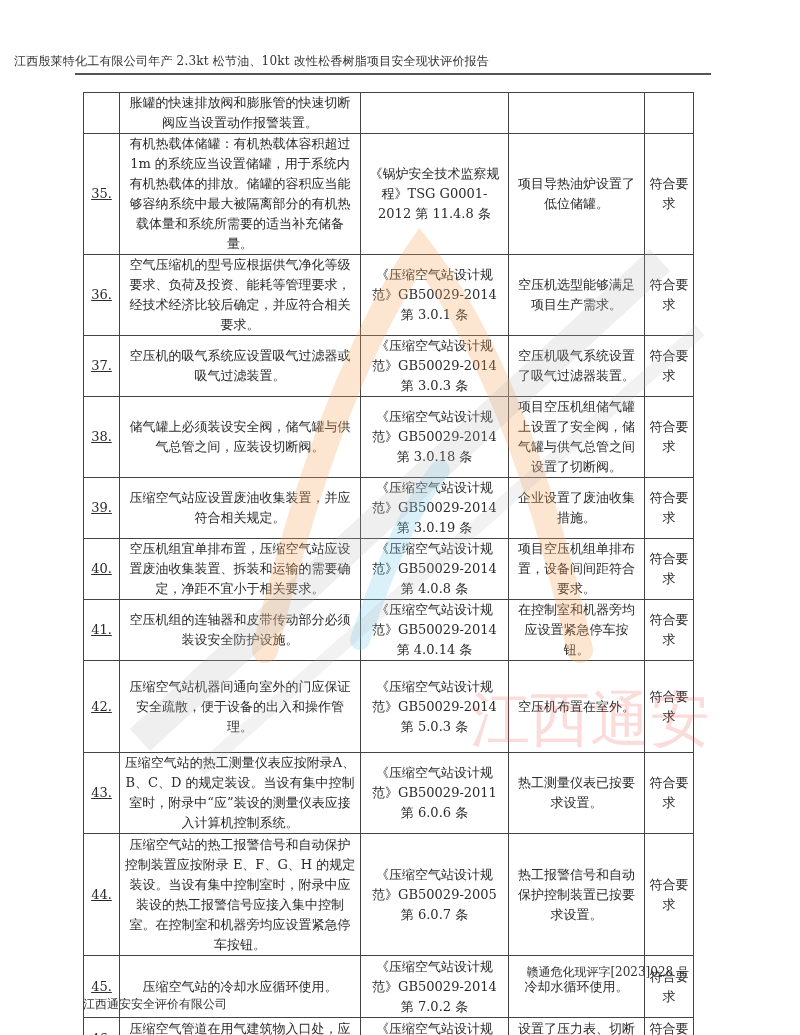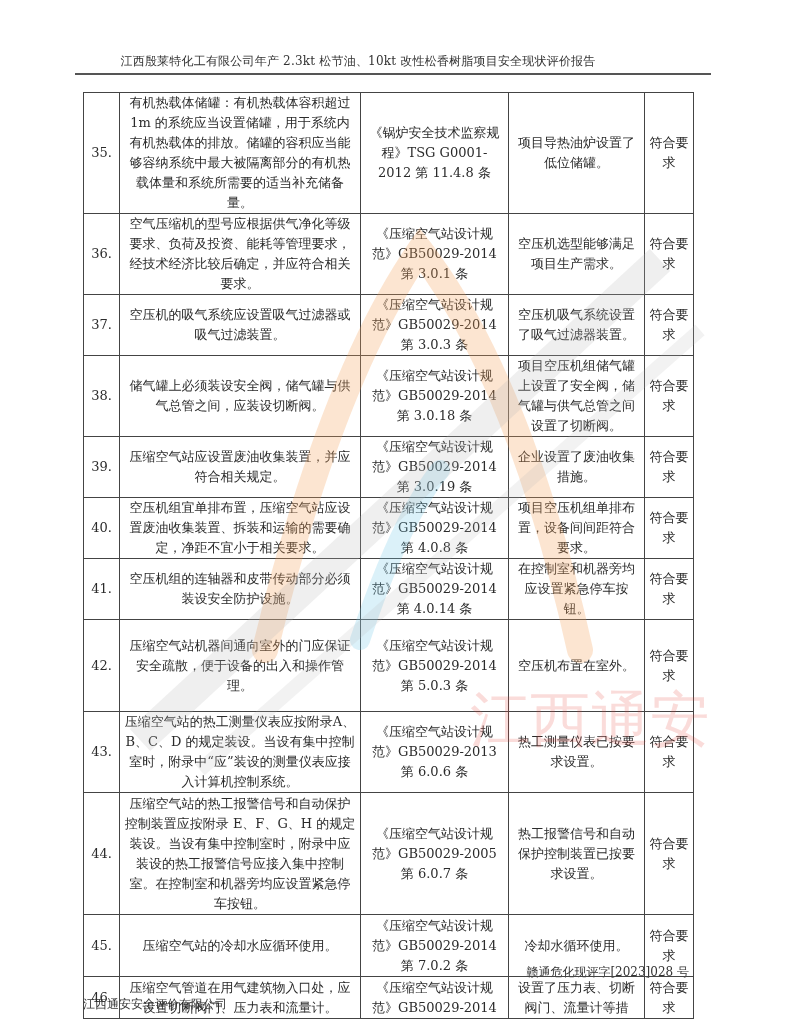--- a/index.html
+++ b/index.html
@@ -1,46 +1,53 @@
 <!DOCTYPE html>
 <html><head>
 <meta charset="utf-8">
 <style>
   html, body { margin:0; padding:0; background:#ffffff; }
   body { width:800px; height:1035px; position:relative; overflow:hidden;
          font-family:"DejaVu Serif","Liberation Serif",serif; color:#222; }
-  .page-header { position:absolute; top:53px; left:0; width:716px; text-align:center;
+  .page-header { position:absolute; top:53px; left:14px; width:716px; text-align:left;
                  font-size:12px; color:#333; letter-spacing:0.2px; }
   .header-rule { position:absolute; top:73px; left:75px; width:636px; height:2px; background:#555; }
 
   .watermark { position:absolute; left:0; top:0; width:800px; height:1035px; pointer-events:none; z-index:2; }
 
   table.eval { position:absolute; top:92px; left:83px; border-collapse:collapse;
                table-layout:fixed; width:606px; z-index:1; }
   table.eval td { border:1.3px solid #444; padding:0 4px; vertical-align:middle;
                   text-align:center; font-size:13px; line-height:20px; color:#2b2b2b; }
-  td.c-no { width:27px; padding:0 2px; }
+  td.c-no { width:27px; padding:0 2px;text-decoration:underline; }
   td.c-req { width:232px; }
   td.c-basis { width:139px; }
   td.c-fact { width:127px; }
   td.c-res { width:40px; padding:0 2px; }
 
   .footer { position:absolute; top:964px; left:83px; width:606px; height:18px; font-size:12px; color:#333; }
   .footer .left { position:absolute; left:0; top:0;margin-top:32px; }
   .footer .center { position:absolute; left:0; width:100%; text-align:center; top:0; font-family:"DejaVu Sans Mono","Liberation Mono",monospace; font-size:11px; }
   .footer .right { position:absolute; right:0; top:0; }
 </style>
 </head>
 <body>
 
 <div class="page-header">江西殷莱特化工有限公司年产 2.3kt 松节油、10kt 改性松香树脂项目安全现状评价报告</div>
 <div class="header-rule"></div>
 
 <table class="eval">
   <tbody id="tbody">
+      <tr style="height: 38px;">
+        <td class="c-no"></td>
+        <td class="c-req">胀罐的快速排放阀和膨胀管的快速切断阀应当设置动作报警装置。</td>
+        <td class="c-basis"></td>
+        <td class="c-fact"></td>
+        <td class="c-res"></td>
+      </tr>
       <tr style="height: 107px;">
         <td class="c-no">35.</td>
         <td class="c-req">有机热载体储罐：有机热载体容积超过1m 的系统应当设置储罐，用于系统内有机热载体的排放。储罐的容积应当能够容纳系统中最大被隔离部分的有机热载体量和系统所需要的适当补充储备量。</td>
         <td class="c-basis">《锅炉安全技术监察规程》TSG G0001-2012 第 11.4.8 条</td>
         <td class="c-fact">项目导热油炉设置了低位储罐。</td>
         <td class="c-res">符合要求</td>
       </tr>
       <tr style="height: 66px;">
         <td class="c-no">36.</td>
         <td class="c-req">空气压缩机的型号应根据供气净化等级要求、负荷及投资、能耗等管理要求，经技术经济比较后确定，并应符合相关要求。</td>
@@ -86,21 +93,21 @@
       <tr style="height: 92px;">
         <td class="c-no">42.</td>
         <td class="c-req">压缩空气站机器间通向室外的门应保证安全疏散，便于设备的出入和操作管理。</td>
         <td class="c-basis">《压缩空气站设计规范》GB50029-2014 第 5.0.3 条</td>
         <td class="c-fact">空压机布置在室外。</td>
         <td class="c-res">符合要求</td>
       </tr>
       <tr style="height: 68px;">
         <td class="c-no">43.</td>
         <td class="c-req">压缩空气站的热工测量仪表应按附录A、B、C、D 的规定装设。当设有集中控制室时，附录中“应”装设的测量仪表应接入计算机控制系统。</td>
-        <td class="c-basis">《压缩空气站设计规范》GB50029-2013 第 6.0.6 条</td>
+        <td class="c-basis">《压缩空气站设计规范》GB50029-2011 第 6.0.6 条</td>
         <td class="c-fact">热工测量仪表已按要求设置。</td>
         <td class="c-res">符合要求</td>
       </tr>
       <tr style="height: 122px;">
         <td class="c-no">44.</td>
         <td class="c-req">压缩空气站的热工报警信号和自动保护控制装置应按附录 E、F、G、H 的规定装设。当设有集中控制室时，附录中应装设的热工报警信号应接入集中控制室。在控制室和机器旁均应设置紧急停车按钮。</td>
         <td class="c-basis">《压缩空气站设计规范》GB50029-2005 第 6.0.7 条</td>
         <td class="c-fact">热工报警信号和自动保护控制装置已按要求设置。</td>
         <td class="c-res">符合要求</td>
       </tr>

